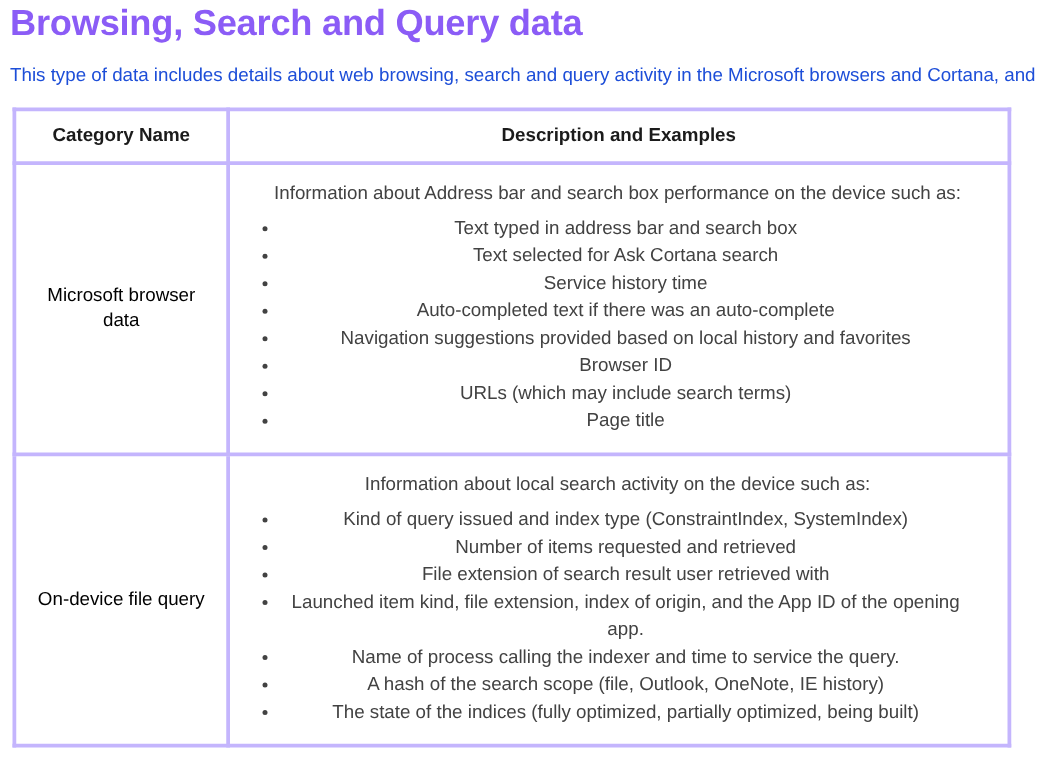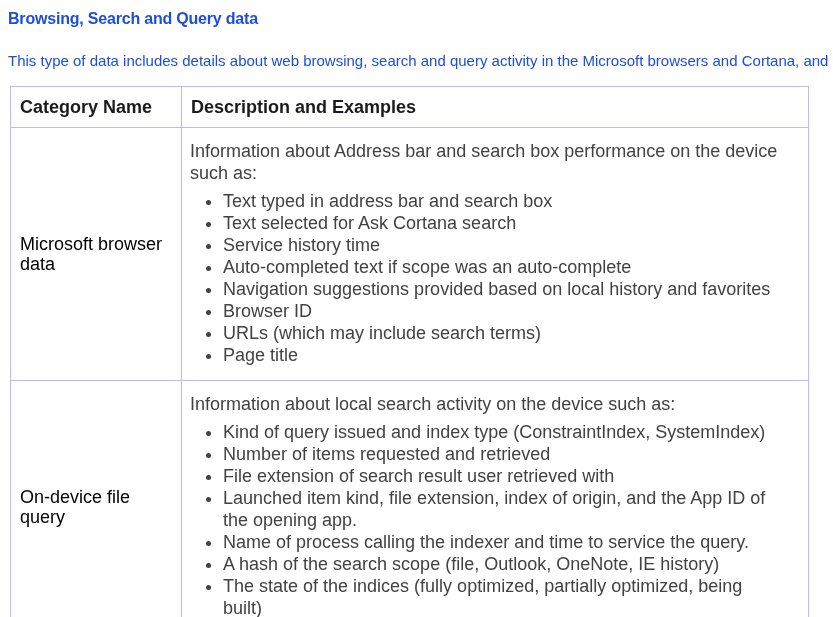--- a/index.html
+++ b/index.html
@@ -12,46 +12,46 @@
     height: 617px;
     overflow: hidden;
     font-family: "Liberation Sans", "DejaVu Sans", sans-serif;
     color: #424242;
   }
   .page {
     padding: 5px 0 0 8px;
   }
   .title {
     margin: 0;
-    font-size: 16px;
+    font-size: 29px;
     line-height: 28px;
     font-weight: 700;
-    color: #1d4ed8;
+    color: #8b5cf6;
     letter-spacing: -0.2px;
   }
   .intro {
     margin: 14px 0 0 0;
     font-size: 15px;
     color: #1d4ed8;
   }
   .intro .line {
     display: block;
     line-height: 27px;
   }
   table.data-table {
     border-collapse: collapse;
     table-layout: fixed;
     width: 799px;
     margin: 12px 0 0 2px;
   }
   .data-table th,
   .data-table td {
-    border: 1px solid #c4b5fd;
-    text-align: left;
-    font-size: 18px;
+    border: 3px solid #c4b5fd;
+    text-align: center;
+    font-size: 15px;
   }
   .data-table th {
     font-weight: 700;
     color: #1b1b1b;
     padding: 11px 9px;
     line-height: 18px;
   }
   td.cat-cell {
     vertical-align: middle;
     padding: 10px 9px;
@@ -102,21 +102,21 @@
     </thead>
     <tbody>
       <tr>
         <td class="cat-cell">Microsoft browser data</td>
         <td class="desc-cell">
           <p class="desc-intro">Information about Address bar and search box performance on the device such as:</p>
           <ul class="bullets">
             <li>Text typed in address bar and search box</li>
             <li>Text selected for Ask Cortana search</li>
             <li>Service history time</li>
-            <li>Auto-completed text if scope was an auto-complete</li>
+            <li>Auto-completed text if there was an auto-complete</li>
             <li>Navigation suggestions provided based on local history and favorites</li>
             <li>Browser ID</li>
             <li>URLs (which may include search terms)</li>
             <li>Page title</li>
           </ul>
         </td>
       </tr>
       <tr>
         <td class="cat-cell">On-device file query</td>
         <td class="desc-cell">

